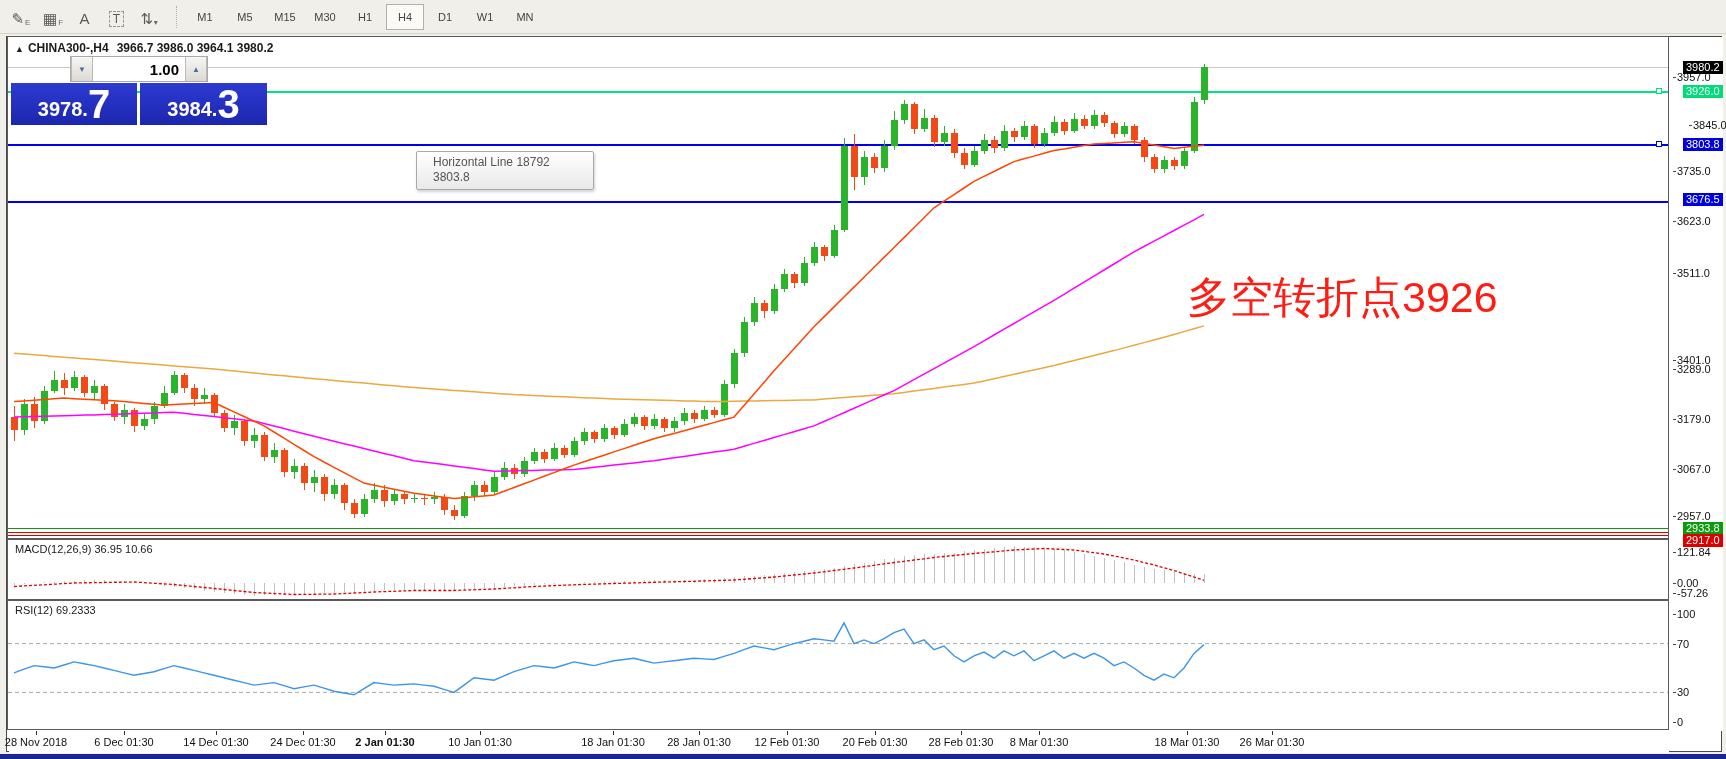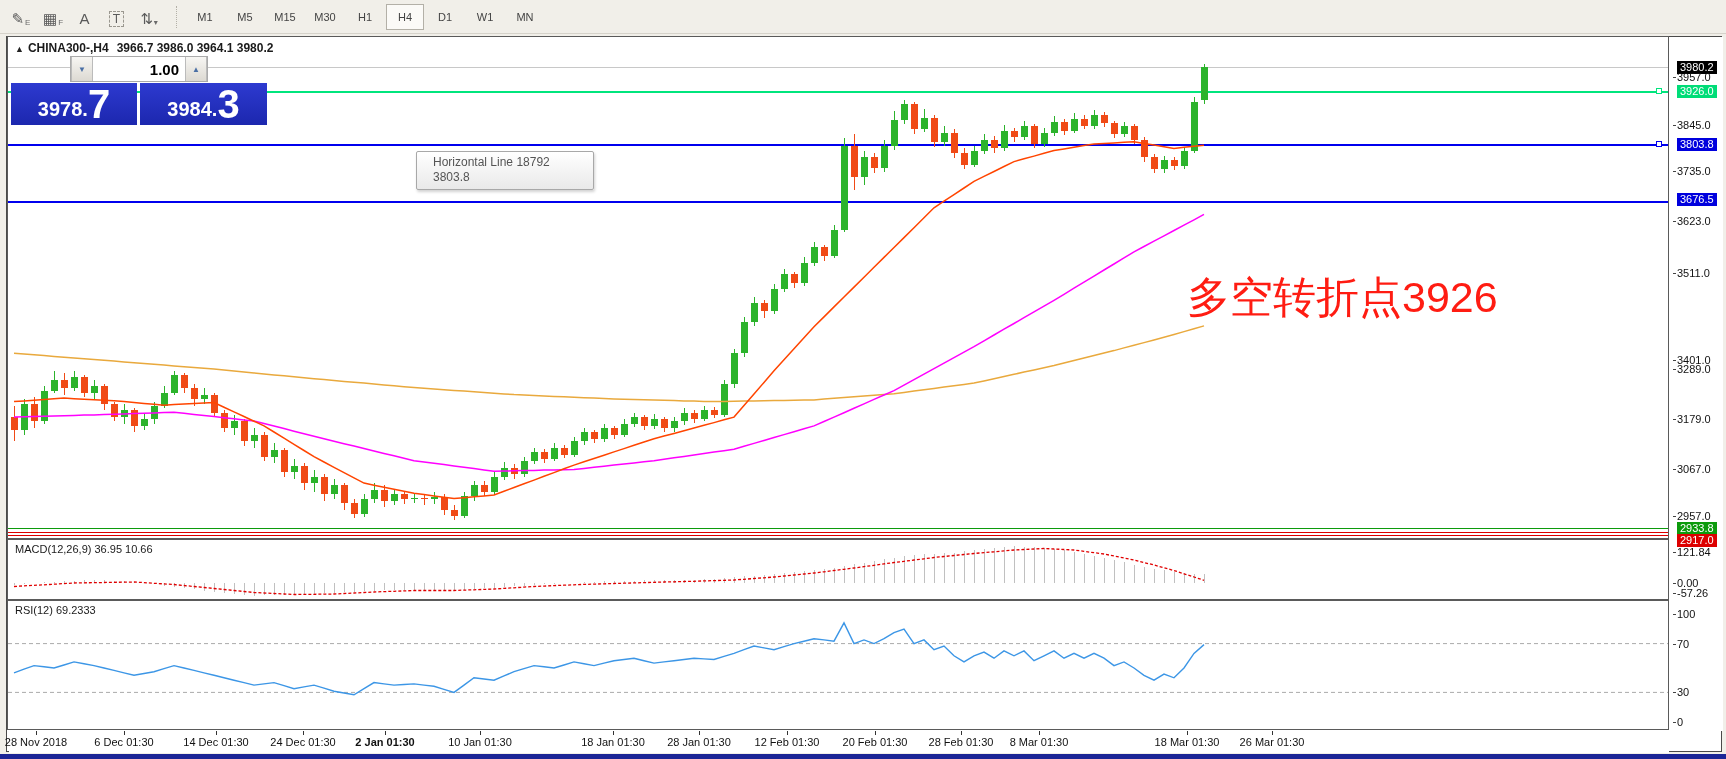--- a/index.html
+++ b/index.html
@@ -49,21 +49,21 @@
   .obj-tooltip{position:absolute;left:409px;top:114px;width:152px;z-index:8;
     background:linear-gradient(#ffffff,#e9e9e9);border:1px solid #a8a8a8;border-radius:2px;
     box-shadow:1px 2px 3px rgba(0,0,0,.18);padding:3px 8px 4px 16px;font-size:12px;color:#555;line-height:15px;}
   
   .annotation{position:absolute;left:1180px;top:232px;z-index:5;font-size:43px;color:#ff1c12;
     font-family:"Liberation Sans","DejaVu Sans",sans-serif;white-space:nowrap;}
   
   .ind-label{position:absolute;left:8px;font-size:11px;color:#1a1a1a;z-index:6;}
   
   .price-axis{position:absolute;left:1664px;top:0;width:52px;height:694px;background:#fff;}
-  .ptick{position:absolute;left:6px;height:13px;line-height:13px;font-size:11px;
+  .ptick{position:absolute;left:12px;height:13px;line-height:13px;font-size:11px;
     font-family:"Liberation Sans","DejaVu Sans",sans-serif;color:#111;white-space:nowrap;}
   .ptick.badge{color:#fff;padding:0 3px;}
   .ptick.pt-black{background:#000;}
   .ptick.pt-green{background:#00dd78;}
   .ptick.pt-blue{background:#0000dd;}
   .ptick.pt-dkgreen{background:#0c9b0c;}
   .ptick.pt-red{background:#dd0000;}
   .ptick.pt-plain::before{content:"";position:absolute;left:-4px;top:6px;width:3px;height:1px;background:#444;}
   
   .time-axis{position:absolute;left:2px;top:694px;width:1660px;height:22px;background:#fff;}
@@ -546,21 +546,21 @@
 
   <div class="annotation">多空转折点3926</div>
 
   <div class="ind-label" style="top:506px;">MACD(12,26,9) 36.95 10.66</div>
   <div class="ind-label" style="top:567px;">RSI(12) 69.2333</div>
 
   <div class="price-axis" id="price-axis">
       <div class="ptick badge pt-black" style="top: 24px;">3980.2</div>
       <div class="ptick pt-plain" style="top: 34px; left: 6px;">3957.0</div>
       <div class="ptick badge pt-green" style="top: 48px;">3926.0</div>
-      <div class="ptick pt-plain" style="top: 82px; left: 6px;">3845.0</div>
+      <div class="ptick pt-plain" style="top: 82px; left: 22px;">3845.0</div>
       <div class="ptick badge pt-blue" style="top: 101px;">3803.8</div>
       <div class="ptick pt-plain" style="top: 128px; left: 6px;">3735.0</div>
       <div class="ptick badge pt-blue" style="top: 156px;">3676.5</div>
       <div class="ptick pt-plain" style="top: 178px; left: 6px;">3623.0</div>
       <div class="ptick pt-plain" style="top: 230px; left: 6px;">3511.0</div>
       <div class="ptick pt-plain" style="top: 281px; left: 6px; margin-top: 36px;">3401.0</div>
       <div class="ptick pt-plain" style="top: 326px; left: 6px;">3289.0</div>
       <div class="ptick pt-plain" style="top: 376px; left: 6px;">3179.0</div>
       <div class="ptick pt-plain" style="top: 426px; left: 6px;">3067.0</div>
       <div class="ptick pt-plain" style="top: 473px; left: 6px;">2957.0</div>

